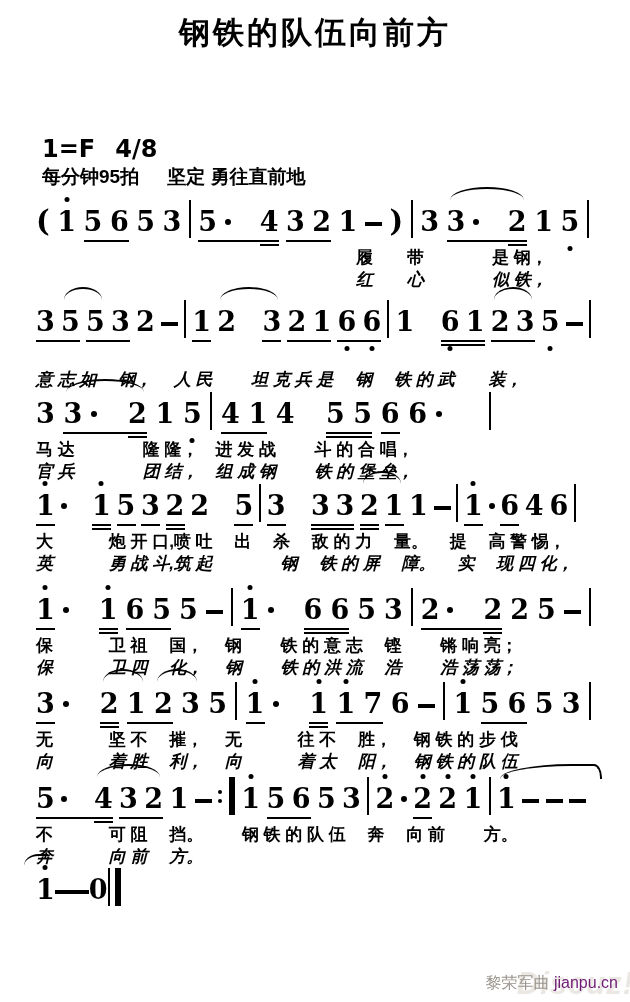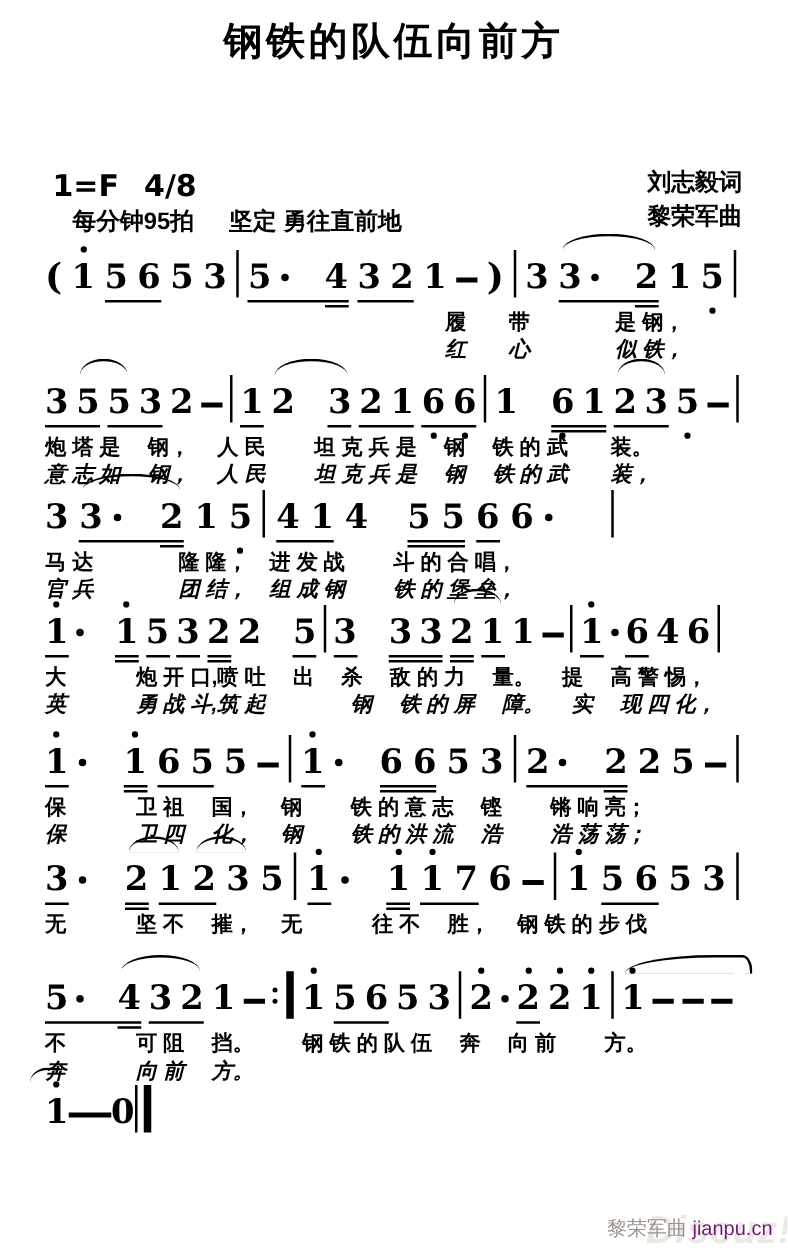--- a/index.html
+++ b/index.html
@@ -3,21 +3,21 @@
 <meta charset="utf-8">
 <style>
   html,body{margin:0;padding:0;background:#fff;}
   .page{position:relative;width:630px;height:1002px;background:#ffffff;color:#000;
         font-family:"Liberation Sans",sans-serif;overflow:hidden;}
   .title{position:absolute;top:12px;left:0;width:100%;text-align:center;
          font-size:31px;font-weight:bold;letter-spacing:3px;}
   .keytime{position:absolute;left:42px;top:135px;font-size:24px;font-weight:bold;
            font-family:"DejaVu Sans",sans-serif;}
   .keytime .meter{margin-left:20px;}
-  .tempo{position:absolute;left:42px;top:164px;font-size:19px;font-weight:bold;margin-left:16px;}
+  .tempo{position:absolute;left:42px;top:164px;font-size:19px;font-weight:bold;}
   .tempo .expr{margin-left:28px;}
   .credits{position:absolute;right:36px;top:133px;text-align:right;font-size:19px;
            font-weight:bold;line-height:27px;}
   .line{position:absolute;left:36px;}
   .notes{position:relative;display:flex;align-items:flex-end;
          justify-content:space-between;height:38px;}
   .notes.start{justify-content:flex-start;}
   .tok{flex:0 0 auto;}
   .note{position:relative;font-family:"DejaVu Serif",serif;font-weight:bold;
         font-size:27px;line-height:32px;height:32px;}
@@ -57,24 +57,20 @@
   <div class="title">钢铁的队伍向前方</div>
 
   <div class="keytime">
     <span>1=F</span><span class="meter">4/8</span>
   </div>
 
   <div class="tempo">
     <span>每分钟95拍</span><span class="expr">坚定 勇往直前地</span>
   </div>
 
-  <div class="credits">
-    <div>刘志毅词</div>
-    <div>黎荣军曲</div>
-  </div>
 
   <div class="line" style="top:200px">
     <div class="notes" style="width:553px">
         <span class="tok paren">(</span>
         <span class="tok note">1<span class="odot t"></span></span>
         <span class="tok note">5</span>
         <span class="tok note">6</span>
         <span class="tok note">5</span>
         <span class="tok note">3</span>
         <span class="tok bar"></span>
@@ -141,21 +137,20 @@
         <span class="beam" style="position: absolute; left: 226px; width: 19px; top: 40px;"></span>
         <span class="beam" style="position: absolute; left: 251px; width: 44px; top: 40px;"></span>
         <span class="beam" style="position: absolute; left: 301px; width: 44px; top: 40px;"></span>
         <span class="beam" style="position: absolute; left: 405px; width: 44px; top: 40px;"></span>
         <span class="beam" style="position: absolute; left: 405px; width: 44px; top: 44px;"></span>
         <span class="beam" style="position: absolute; left: 455px; width: 44px; top: 40px;"></span>
         <span class="arc" style="position: absolute; left: 28px; width: 38px; top: -13px;"></span>
         <span class="arc" style="position: absolute; left: 184px; width: 58px; top: -13px;"></span>
         <span class="arc" style="position: absolute; left: 458px; width: 38px; top: -13px;"></span>
       </div>
-    <div class="lyric ly1">炮 塔 是　 钢，　 人 民　　 坦 克 兵 是　 钢　 铁 的 武　　装。</div>
     <div class="lyric ly2">意 志 如　 钢，　 人 民　　 坦 克 兵 是　 钢　 铁 的 武　　装，</div>
   </div>
 
   <div class="line" style="top:392px">
     <div class="notes" style="width:455px">
         <span class="tok note">3</span>
         <span class="tok note">3</span>
         <span class="tok rdot"></span>
         <span class="tok sp"></span>
         <span class="tok note">2</span>
@@ -308,20 +303,21 @@
         <span class="beam" style="position: absolute; left: 91px; width: 46px; top: 40px;"></span>
         <span class="beam" style="position: absolute; left: 210px; width: 19px; top: 40px;"></span>
         <span class="beam" style="position: absolute; left: 273px; width: 19px; top: 40px;"></span>
         <span class="beam" style="position: absolute; left: 273px; width: 19px; top: 44px;"></span>
         <span class="beam" style="position: absolute; left: 300px; width: 47px; top: 40px;"></span>
         <span class="beam" style="position: absolute; left: 445px; width: 46px; top: 40px;"></span>
         <span class="arc" style="position: absolute; left: 67px; width: 40px; top: -13px;"></span>
         <span class="arc" style="position: absolute; left: 121px; width: 40px; top: -13px;"></span>
       </div>
     <div class="lyric ly1">无　　　 坚 不　 摧，　 无　　　 往 不　 胜，　 钢 铁 的 步 伐</div>
+    <div class="lyric ly2">向　　　 着 胜　 利，　 向　　　 着 太　 阳，　 钢 铁 的 队 伍</div>
   </div>
 
   <div class="line" style="top:777px">
     <div class="notes" style="width:550px">
         <span class="tok note">5</span>
         <span class="tok rdot"></span>
         <span class="tok sp"></span>
         <span class="tok note">4</span>
         <span class="tok note">3</span>
         <span class="tok note">2</span>

